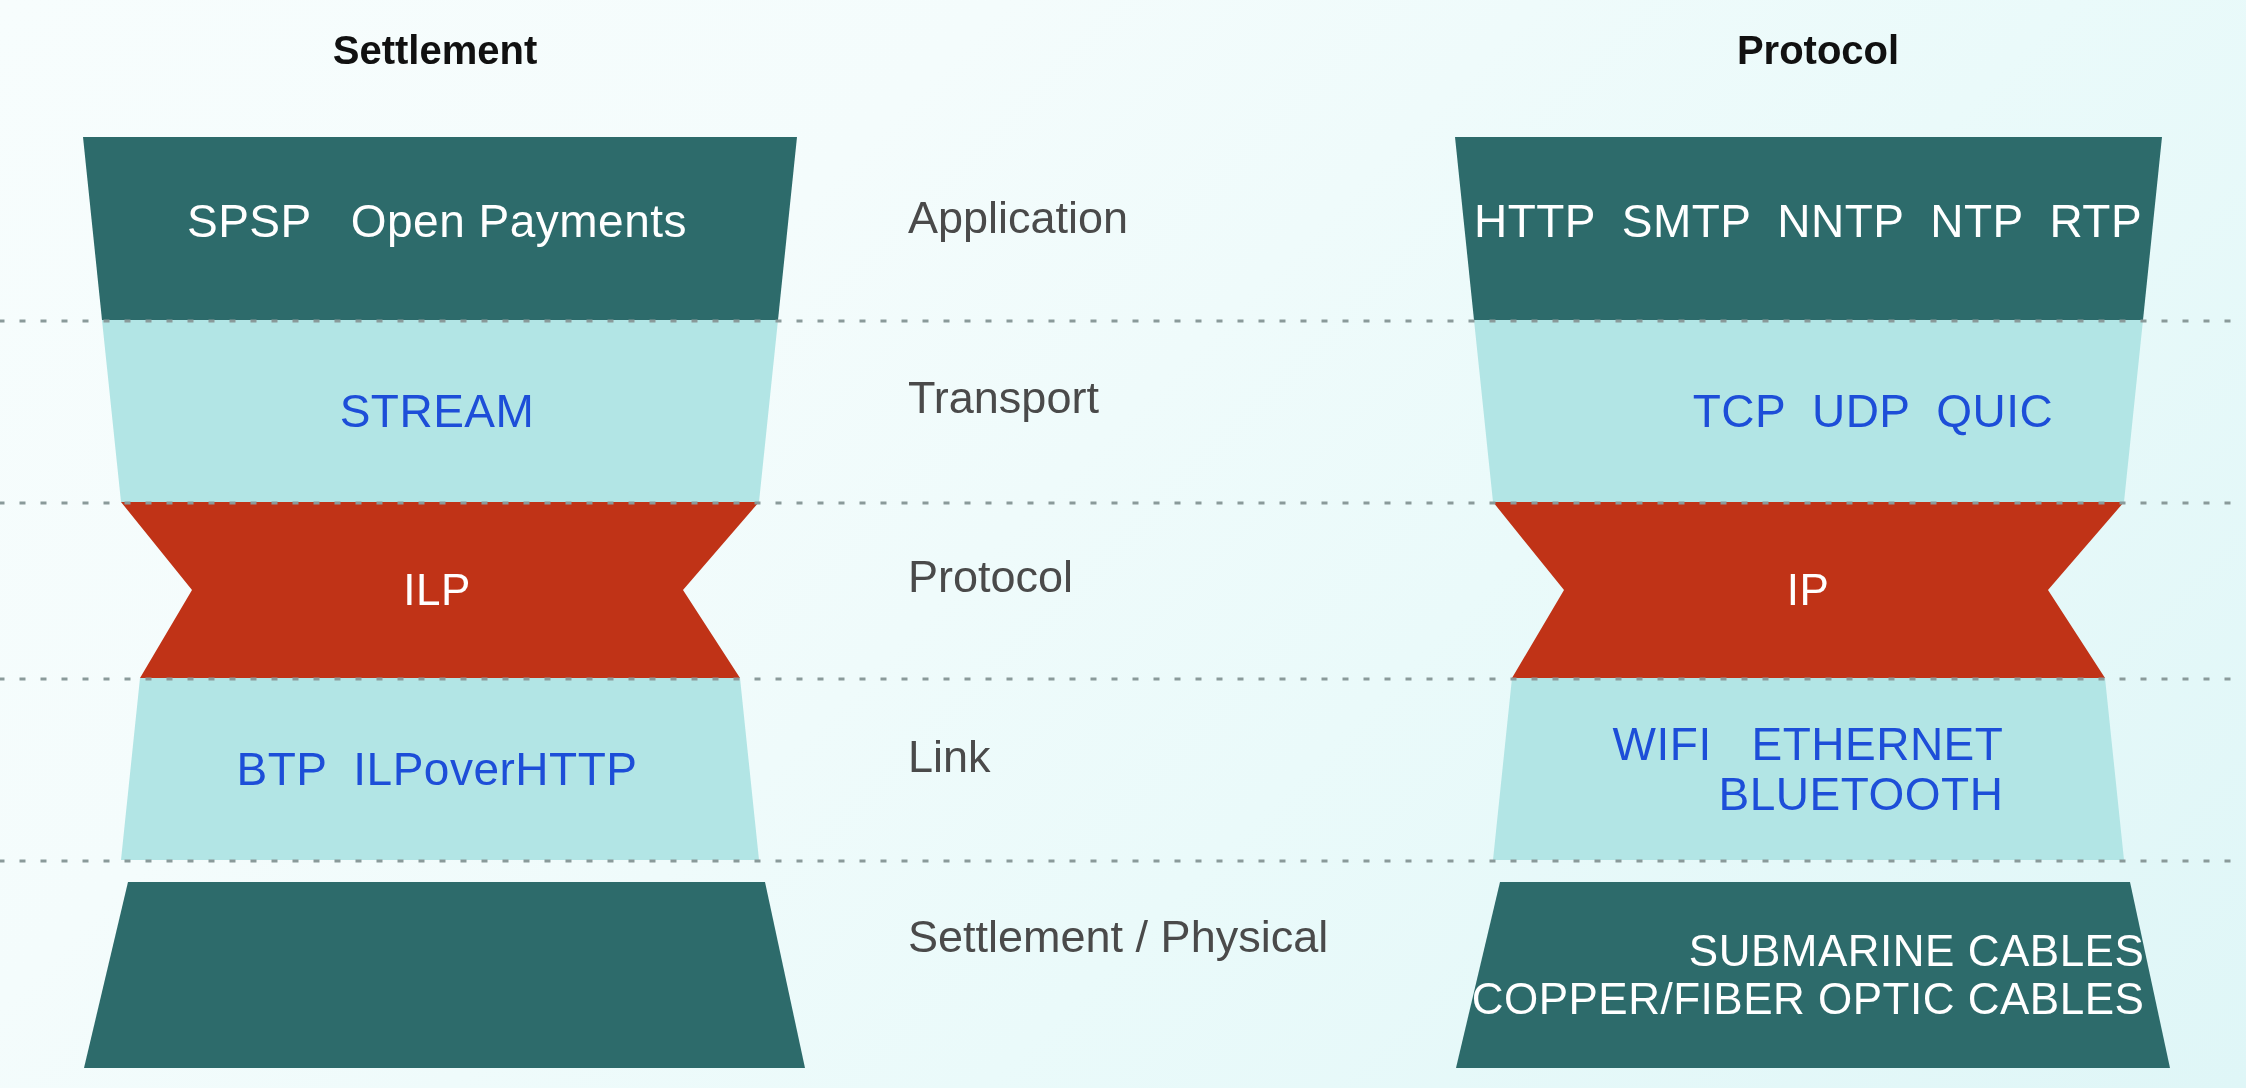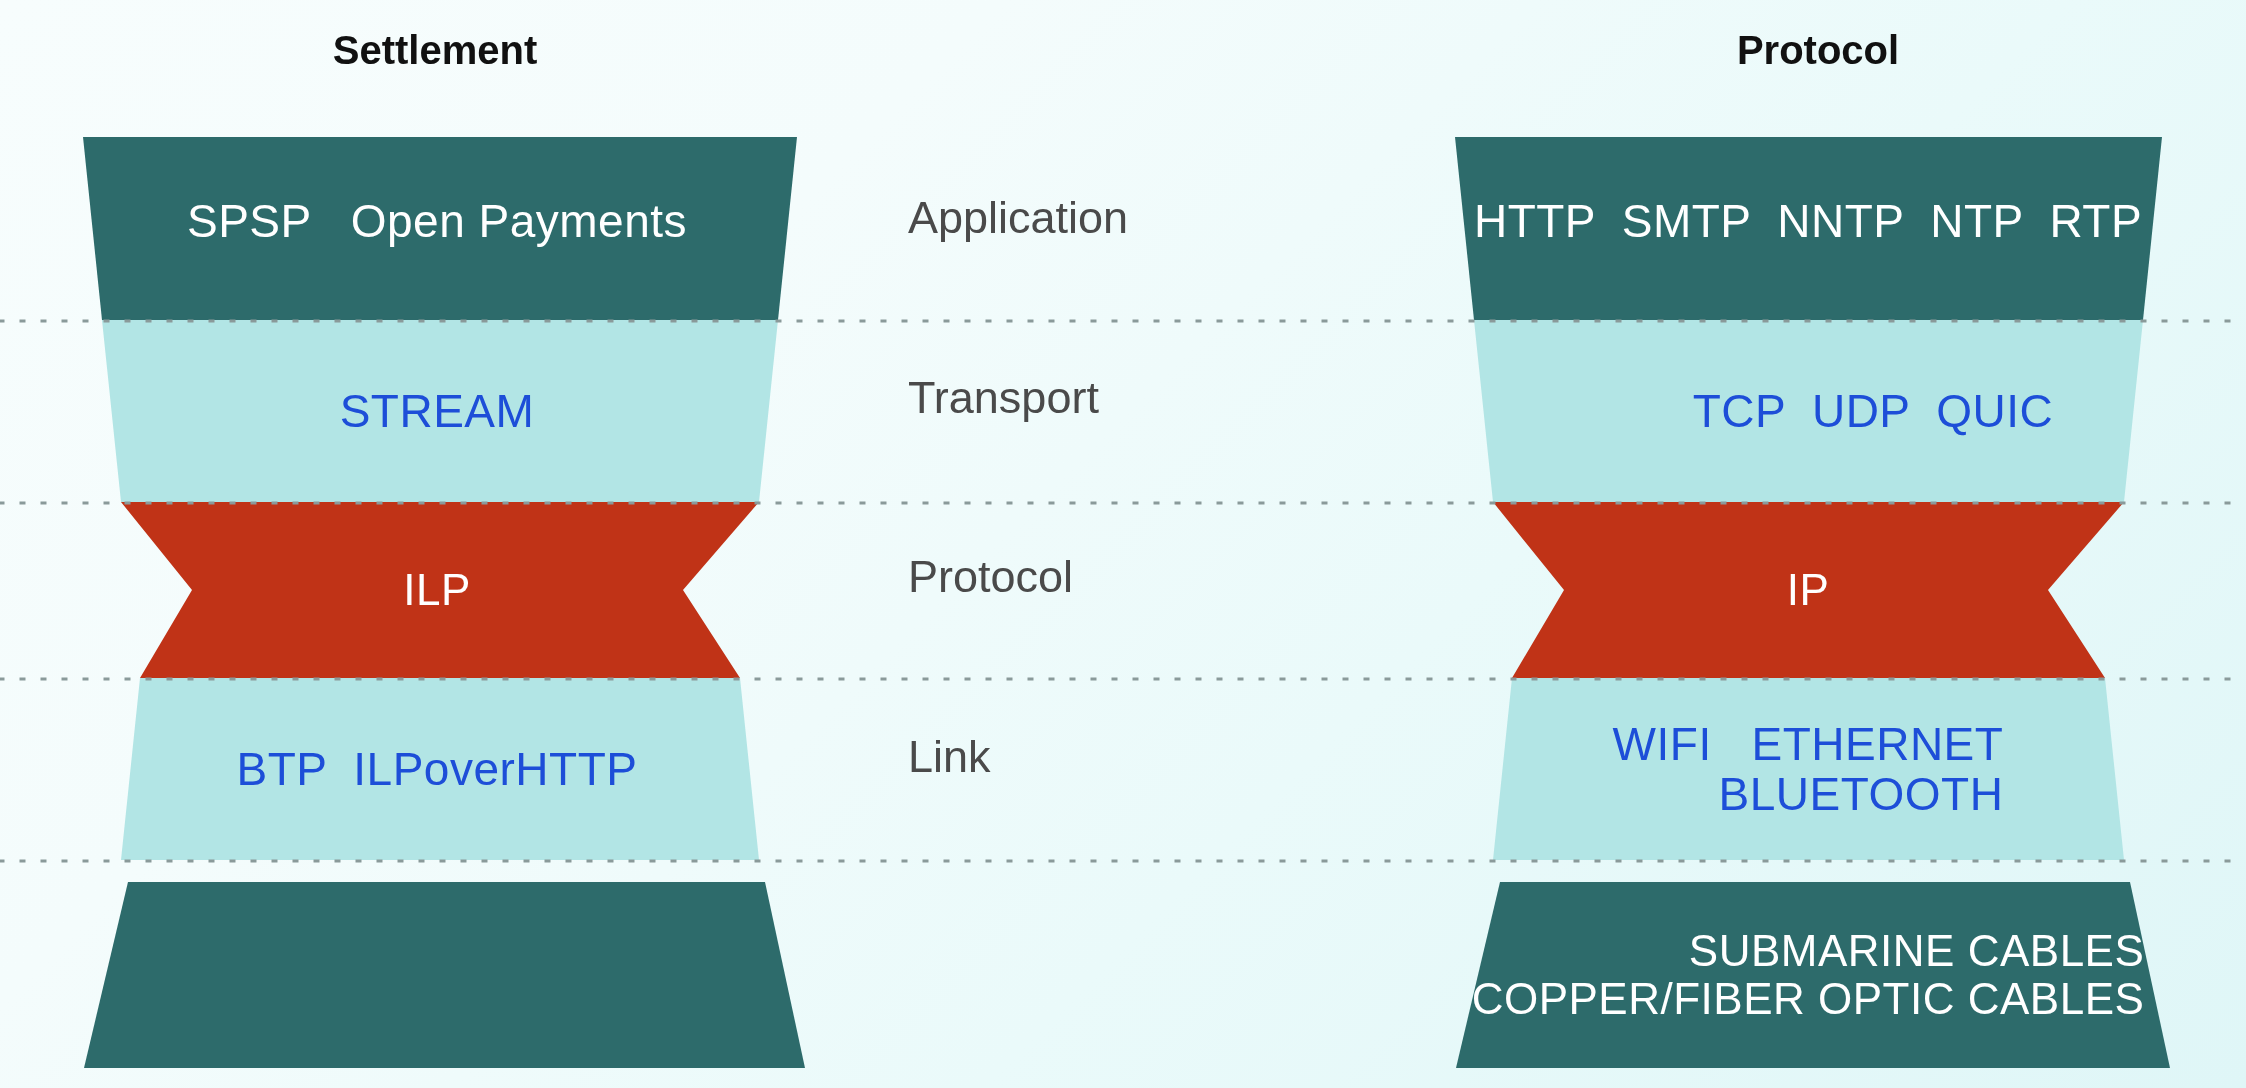--- a/index.html
+++ b/index.html
@@ -69,20 +69,21 @@
     <line x1="0" y1="861" x2="2246" y2="861" stroke="#8a9a9a" stroke-width="3" stroke-dasharray="3 18" stroke-linecap="square"></line>
   </svg>
 
   <div class="col-title" style="left:435px;top:28px;">Settlement</div>
   <div class="col-title" style="left:1818px;top:28px;">Protocol</div>
 
   <div class="layer-label" style="left:908px;top:218px;">Application</div>
   <div class="layer-label" style="left:908px;top:398px;">Transport</div>
   <div class="layer-label" style="left:908px;top:577px;">Protocol</div>
   <div class="layer-label" style="left:908px;top:757px;">Link</div>
+  <div class="layer-label" style="left:908px;top:937px;">Settlement / Physical</div>
 
   <div class="cell-text t-light sz-app" style="left:437px;top:222px;">SPSP   Open Payments</div>
   <div class="cell-text t-dark sz-transport" style="left:437px;top:412px;">STREAM</div>
   <div class="cell-text t-light sz-proto" style="left:437px;top:590px;">ILP</div>
   <div class="cell-text t-dark sz-link" style="left:437px;top:770px;">BTP  ILPoverHTTP</div>
 
   <div class="cell-text t-light sz-app" style="left:1808px;top:222px;">HTTP  SMTP  NNTP  NTP  RTP</div>
   <div class="cell-text t-dark sz-transport" style="left:1873px;top:412px;">TCP  UDP  QUIC</div>
   <div class="cell-text t-light sz-proto" style="left:1808px;top:590px;">IP</div>
   <div class="cell-text t-dark sz-link" style="left:1808px;top:770px;">WIFI   ETHERNET

